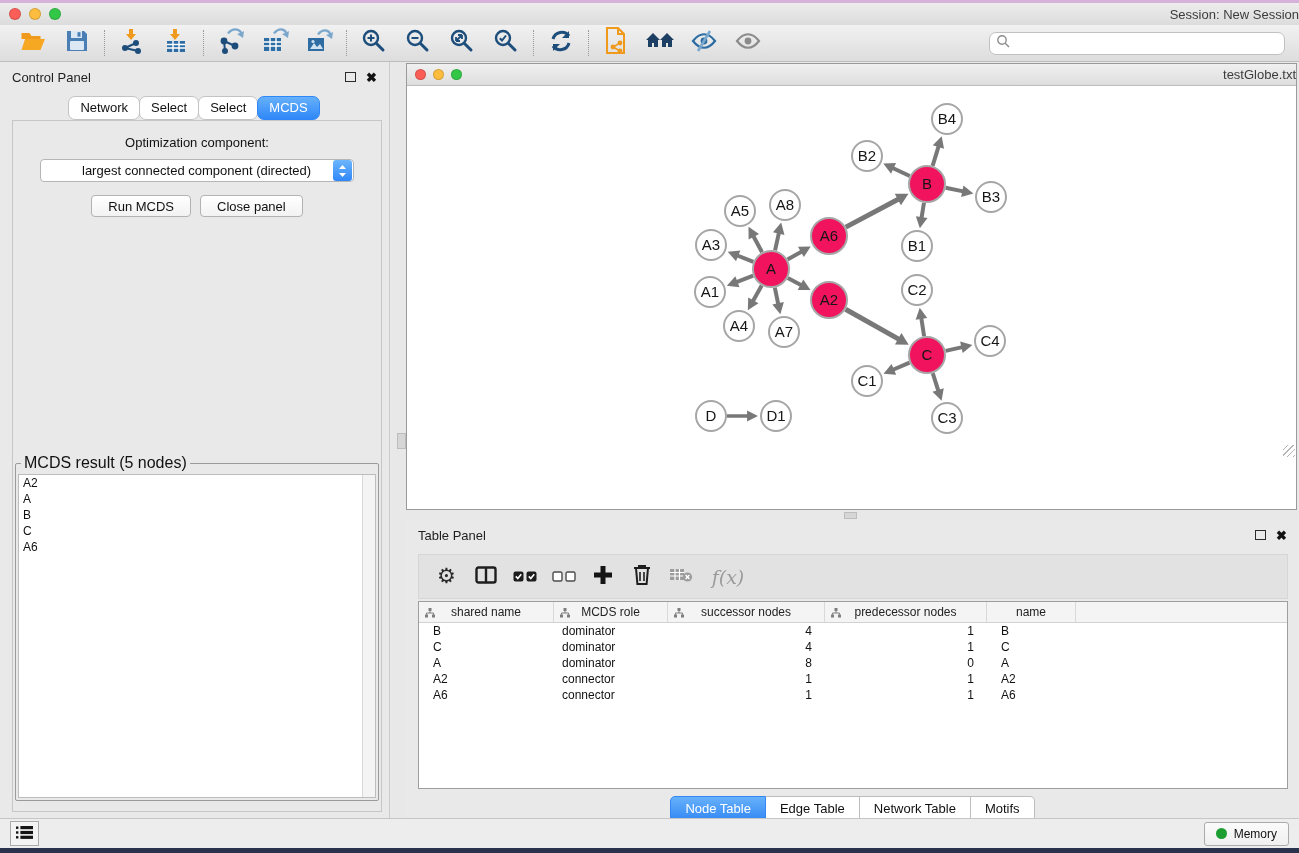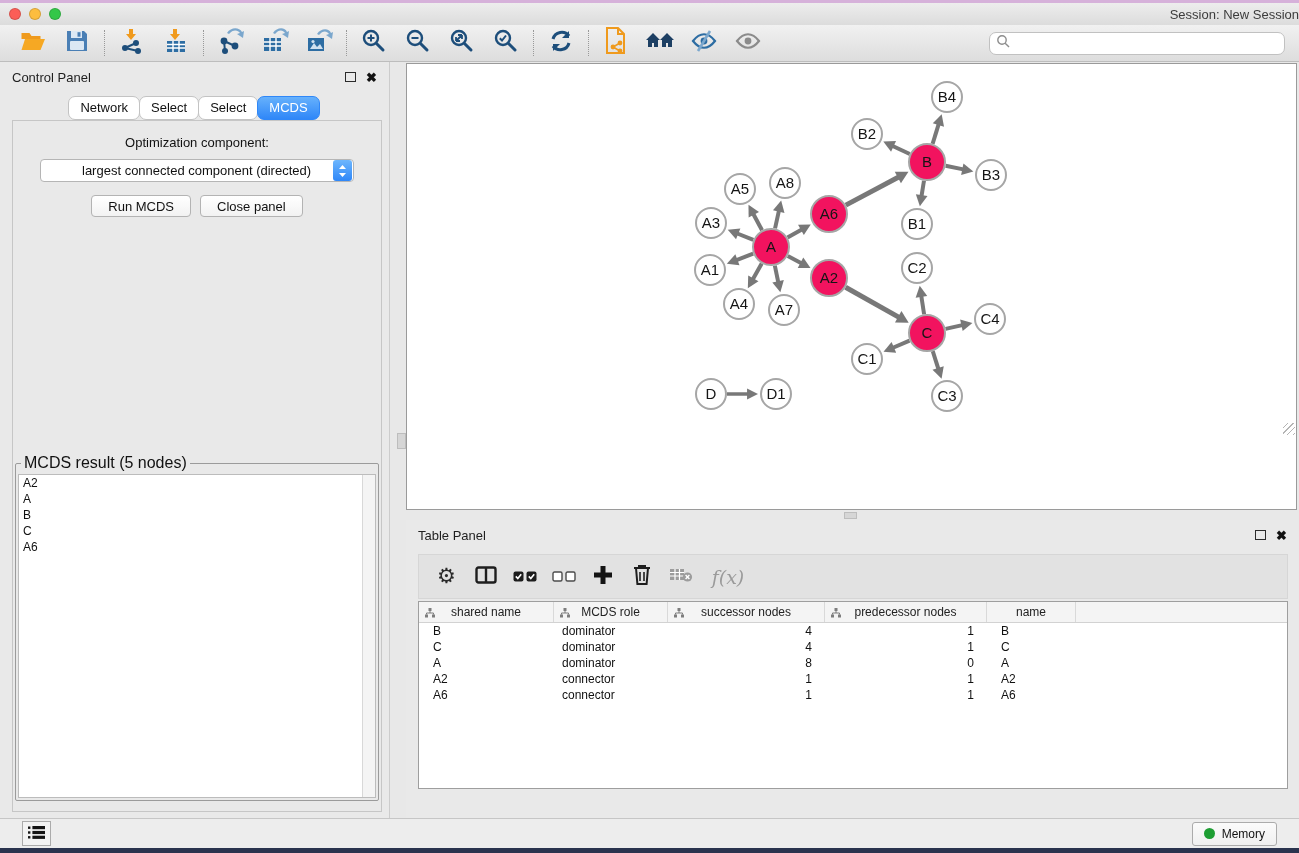--- a/index.html
+++ b/index.html
@@ -93,21 +93,21 @@
   .tp-cell { flex:none; font-size:12px; color:#111; white-space:nowrap; overflow:hidden; }
   .tp-tabs { display:flex; justify-content:center; margin-top:7px; }
   .seg { font-size:13px; color:#111; padding:4px 14px 5px; background:#fff;
          border:1px solid #bdbdbd; border-left:none; cursor:pointer; }
   .seg:first-child { border-left:1px solid #bdbdbd; border-radius:5px 0 0 5px; }
   .seg:last-child { border-radius:0 5px 5px 0; }
   .seg.active { background:linear-gradient(#67b1fb,#3287f4); color:#fff; border-color:#3287f4; }
 
   
   .statusbar { position:absolute; top:818px; left:0; right:0; height:30px; background:#ededed;
-               border-top:1px solid #c6c6c6; display:flex; align-items:center; padding:0 22px; }
+               border-top:1px solid #c6c6c6; display:flex; align-items:center; padding:0 10px; }
   .menu-btn { width:29px; height:25px; border:1px solid #ababab; background:#f3f3f3;
               display:flex; align-items:center; justify-content:center; cursor:pointer; }
   .memory-btn { margin-left:auto; height:24px; border:1px solid #ababab; border-radius:3px;
                 background:linear-gradient(#fbfbfb,#f0f0f0); display:flex; align-items:center;
                 gap:7px; padding:0 11px; font-size:12px; color:#111; cursor:pointer; }
   .memory-dot { width:11px; height:11px; border-radius:50%; background:#1d9e33; }
   .bottom-strip { position:absolute; top:848px; left:0; right:0; height:5px; background:#2a334e; }
 </style>
 </head>
 <body>
@@ -327,20 +327,28 @@
               <div class="result-item">A</div>
               <div class="result-item">B</div>
               <div class="result-item">C</div>
               <div class="result-item">A6</div>
             </div>
         </fieldset>
       </div>
     </div>
 
     <div class="net-window">
+      <div class="net-titlebar">
+        <div class="net-traffic">
+          <span class="light red"></span>
+          <span class="light yellow"></span>
+          <span class="light green"></span>
+        </div>
+        <div class="win-title">testGlobe.txt</div>
+      </div>
       <div class="net-canvas">
         <svg id="graph-svg" width="889" height="423">
             <line x1="346.22175155851795" y1="189.70327400252603" x2="329.4802332049443" y2="196.01564977518493" stroke="#787878" stroke-width="4"></line>
             <polygon points="319.84255115508824,199.64952989234376 328.34144358950374,190.16094583631963 332.49041739317244,201.16474592431064" fill="#787878"></polygon>
             <line x1="346.35894287318007" y1="175.94357714927202" x2="330.27589035205284" y2="169.51035614082113" stroke="#787878" stroke-width="4"></line>
             <polygon points="320.7125804359347,165.68503217437387 333.3881442199002,164.4223038747699 329.020589865976,175.34118975958057" fill="#787878"></polygon>
             <line x1="354.6988396225549" y1="199.56769192232414" x2="345.85383361482616" y2="215.3228588735909" stroke="#787878" stroke-width="4"></line>
             <polygon points="340.8116256207375,224.30429186306134 341.2161037134672,211.5724107187645 351.47063302960044,217.3293394576463" fill="#787878"></polygon>
             <line x1="355.04383184744285" y1="166.24329829521568" x2="346.33997677459826" y2="149.9586662234419" stroke="#787878" stroke-width="4"></line>
             <polygon points="341.4847908813699,140.87477003611144 351.9971122575819,148.0688995375339 341.6255958339891,153.6122962466956" fill="#787878"></polygon>
@@ -559,20 +567,26 @@
             </div>
             <div class="tp-row">
               <div class="tp-cell" style="width: 135px; padding-left: 14px;">A6</div>
               <div class="tp-cell" style="width: 114px; padding-left: 8px;">connector</div>
               <div class="tp-cell" style="width: 157px; text-align: right; padding-right: 13px;">1</div>
               <div class="tp-cell" style="width: 162px; text-align: right; padding-right: 13px;">1</div>
               <div class="tp-cell" style="width: 89px; padding-left: 14px;">A6</div>
             </div>
           </div>
       </div>
+      <div class="tp-tabs" id="tp-tabs">
+          <span class="seg active">Node Table</span>
+          <span class="seg">Edge Table</span>
+          <span class="seg">Network Table</span>
+          <span class="seg">Motifs</span>
+        </div>
     </div>
   </div>
 
   <div class="statusbar">
     <span class="menu-btn">
         <span>
       <svg width="17" height="13" viewBox="0 0 17 13">
             <rect x="0" y="0.5" width="2.4" height="2.4" fill="#141414"></rect>
             <rect x="4.4" y="0" width="12.6" height="3.2" fill="#141414"></rect>
             <rect x="0" y="5.3" width="2.4" height="2.4" fill="#141414"></rect>

